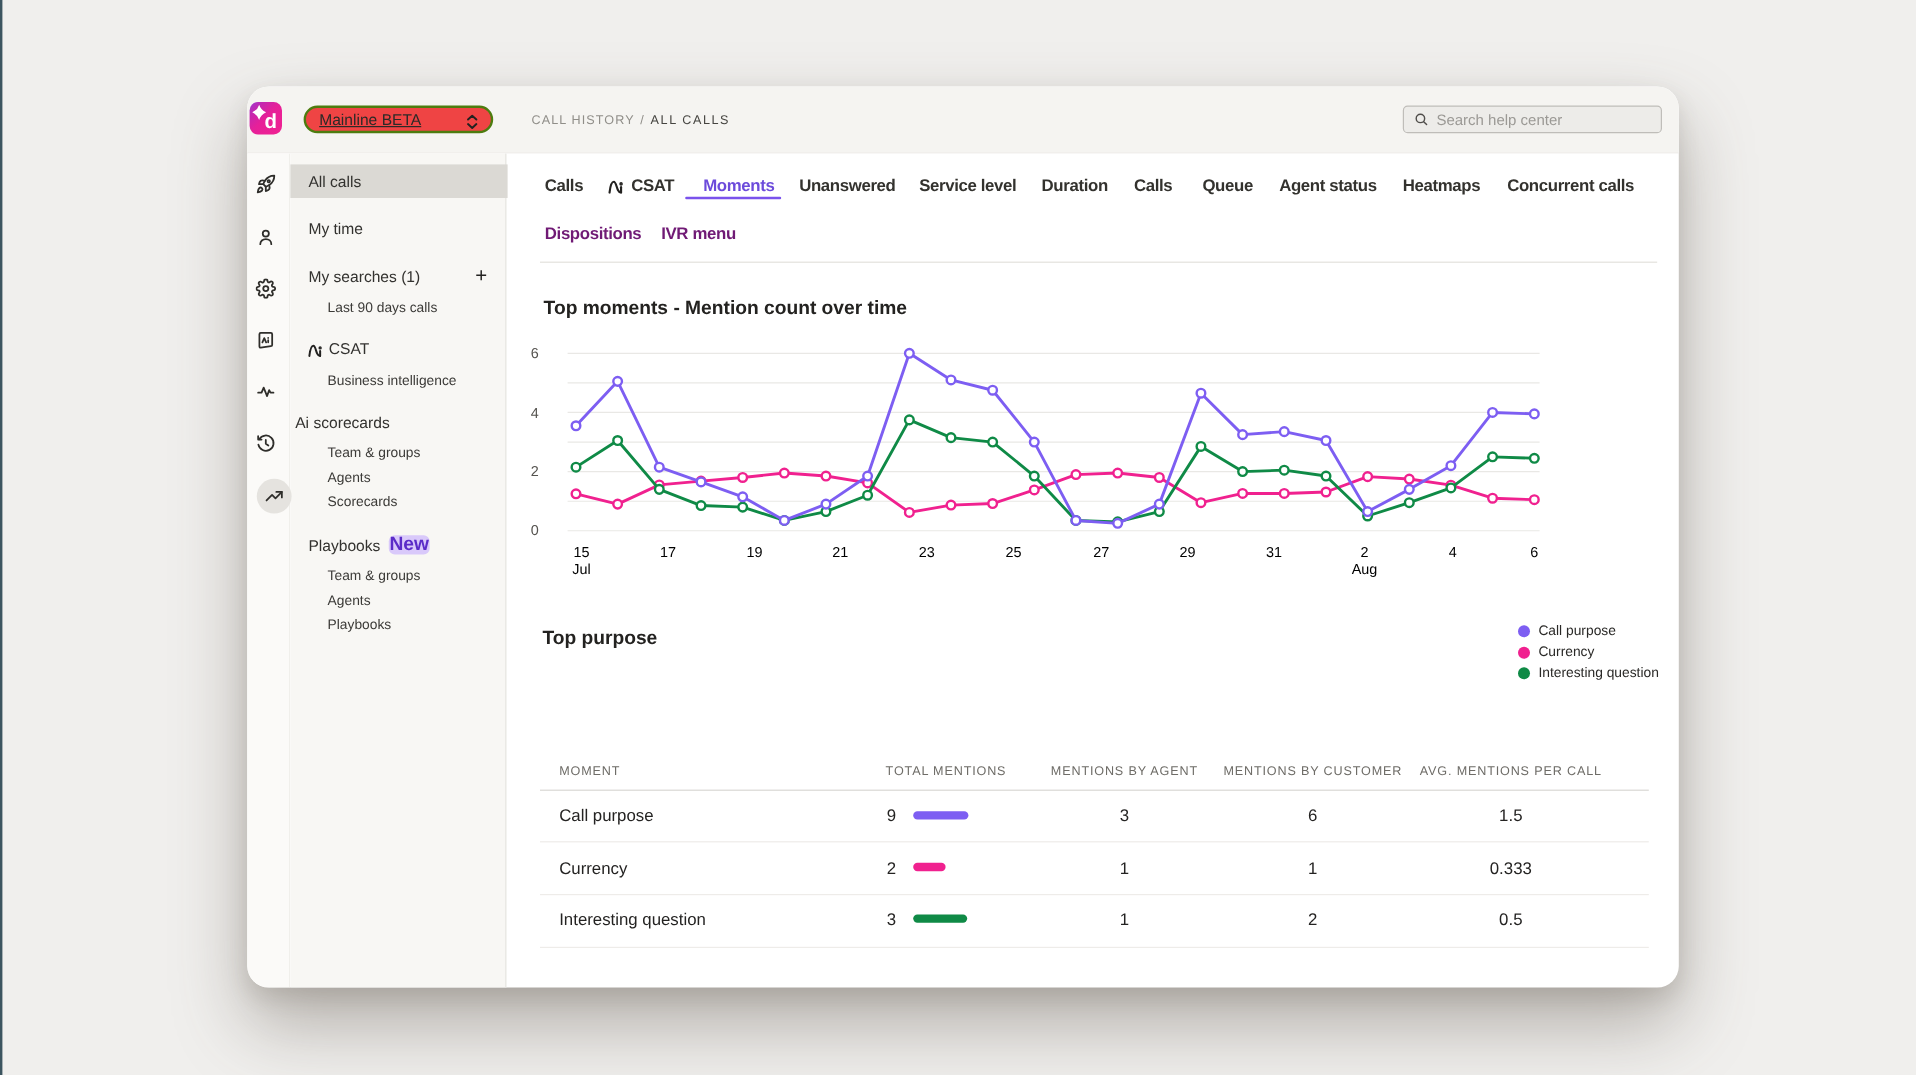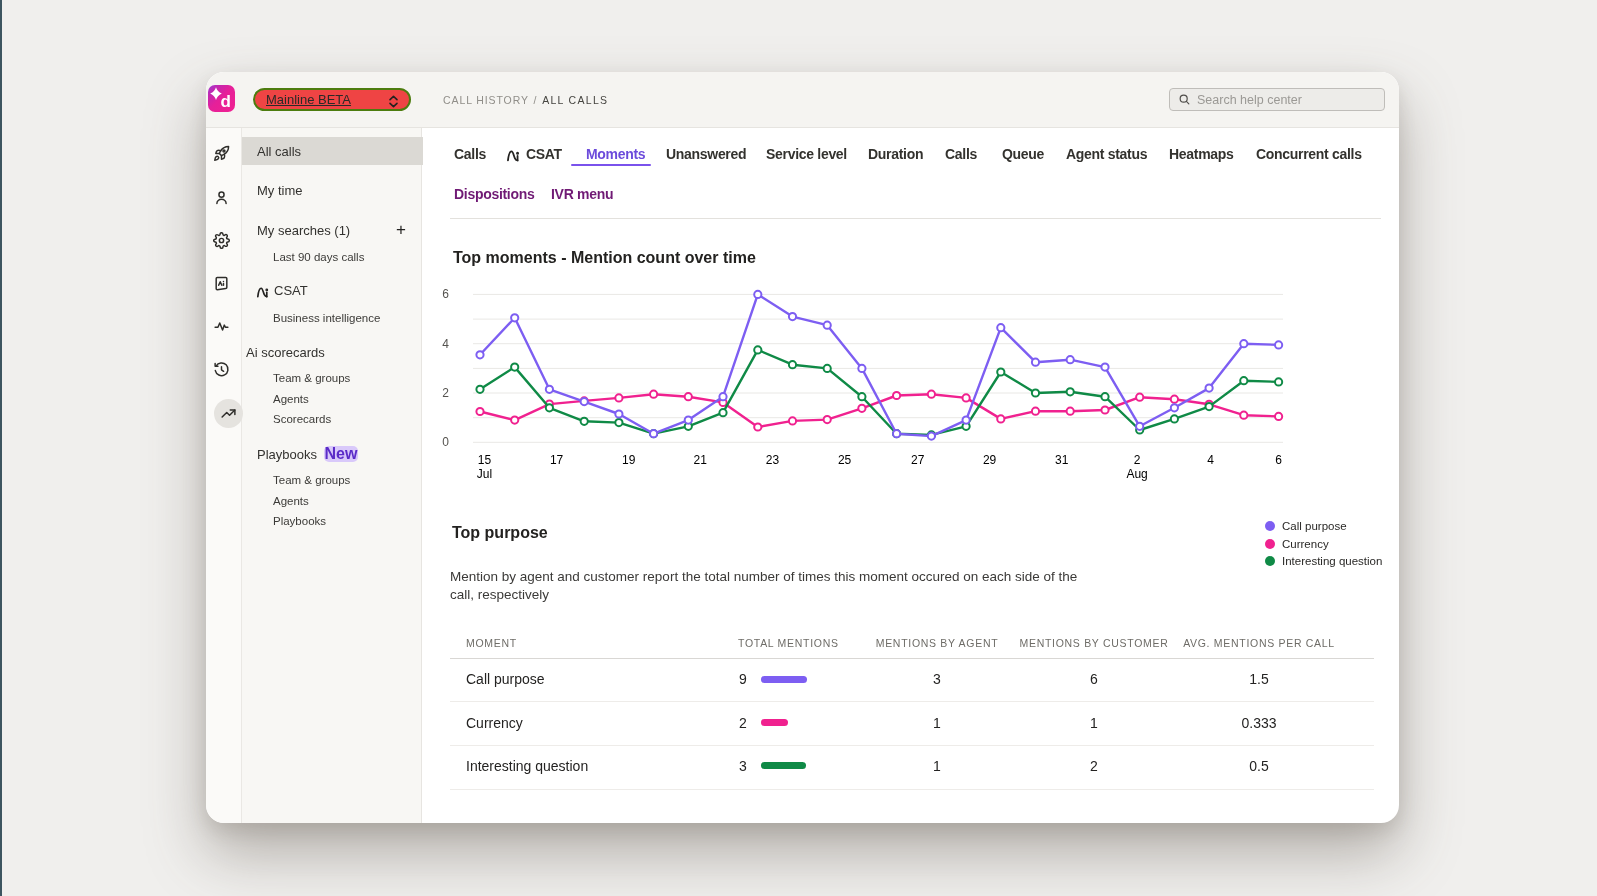--- a/index.html
+++ b/index.html
@@ -264,21 +264,20 @@
     <div class="xl" style="left:1072.5px;top:381px">6</div>
     <div class="xl" style="left:278.5px;top:395px">Jul</div>
     <div class="xl" style="left:931.0999999999999px;top:395px">Aug</div>
   <div class="lgd" style="left:1059px;top:448px"><i style="background:#7D5EF2"></i>Call purpose</div>
   <div class="lgd" style="left:1059px;top:465.5px"><i style="background:#F0218F"></i>Currency</div>
   <div class="lgd" style="left:1059px;top:483px"><i style="background:#0F8A46"></i>Interesting question</div>
 
   <div class="abs" style="left:246px;top:452px">
       <h3>Top purpose</h3>
     </div>
-  <div class="abs" style="left:244px;top:496px;width:630px;font-size:13.5px;color:#3B3A38;line-height:17.5px">Mention by agent and customer report the total number of times this moment occured on each side of the call, respectively</div>
   <div class="th" style="left:260px;top:565px">MOMENT</div>
   <div class="th" style="left:532px;top:565px">TOTAL MENTIONS</div>
   <div class="th ctr" style="left:731px;top:565px">MENTIONS BY AGENT</div>
   <div class="th ctr" style="left:888px;top:565px">MENTIONS BY CUSTOMER</div>
   <div class="th ctr" style="left:1053px;top:565px">AVG. MENTIONS PER CALL</div>
   <div class="abs" style="left:244px;top:585.6px;width:924px;height:1px;background:#D9D7D4"></div>
 <div class="td" style="left:260px;top:599.2px">Call purpose</div>
     <div class="td" style="left:533px;top:599.2px">9</div>
     <div class="pill" style="left:554.5px;top:603.7px;width:46.3px;background:#7D5EF2"></div>
     <div class="td ctr" style="left:731px;top:599.2px">3</div>

